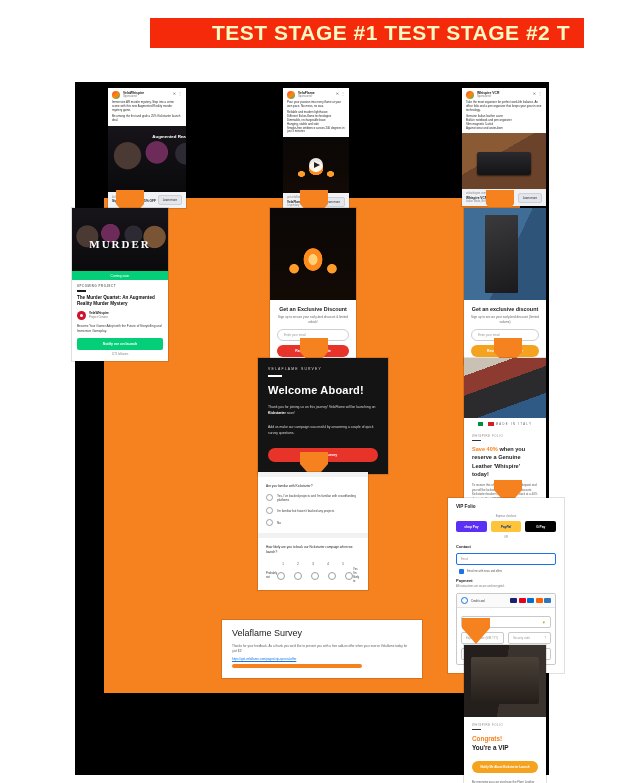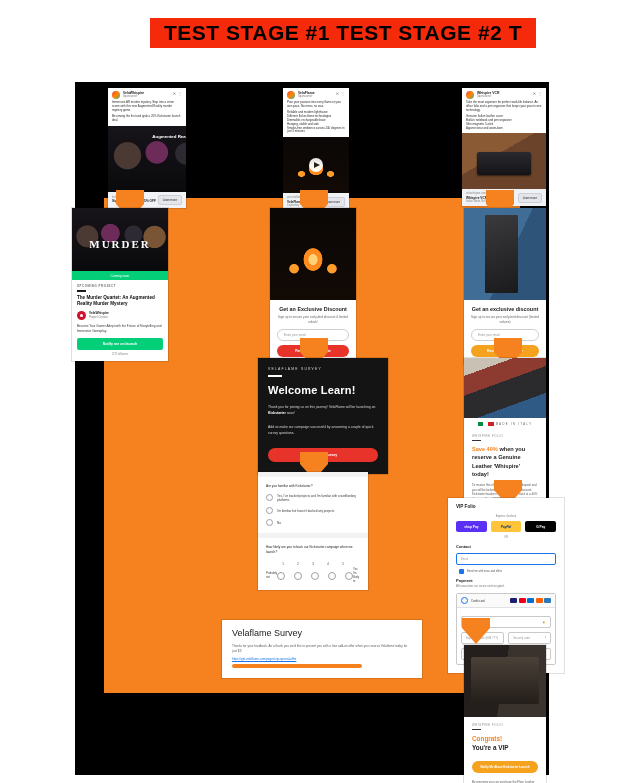--- a/index.html
+++ b/index.html
@@ -15,22 +15,23 @@
   
   .banner{
     position:absolute;left:150px;top:18px;
     height:30px;background:#f42a0a;
     display:flex;align-items:center;
     padding:0 14px;
     white-space:nowrap;
     overflow:hidden;
   }
   .banner-txt{
-    color:#000000;font-weight:bold;font-size:21px;
+    color:#fef9c3;font-weight:bold;font-size:21px;
     letter-spacing:.5px;
+    margin-left:48px;
   }
   .banner-clip{
     position:absolute;left:0;top:0;width:150px;height:70px;
     background:#ffffff;
   }
 
   
   .page{
     position:absolute;left:75px;top:82px;
     width:474px;height:693px;
@@ -426,21 +427,21 @@
     <div class="head" style="left:8px;top:14px;"></div>
   </div>
   <div class="arrow" style="left:486px;top:338px;">
     <div class="stem" style="left:8px;top:0;width:28px;height:14px;"></div>
     <div class="head" style="left:8px;top:14px;"></div>
   </div>
 
   <div class="card mail" style="left:258px;top:358px;width:110px;">
     <div class="mail-kick">VELAFLAME SURVEY</div>
     <div class="mail-rule"></div>
-    <div class="mail-h">Welcome Learn!</div>
+    <div class="mail-h">Welcome Aboard!</div>
     <div class="mail-p">
       <span>Thank you for joining us on this journey! VelaFlame will be launching on </span><b>Kickstarter</b><span> soon!</span>
     </div>
     <div class="mail-p">Add us make our campaign successful by answering a couple of quick survey questions.</div>
     <div class="mail-btn">Take The Survey</div>
   </div>
 
   <div class="card sav" style="left:464px;top:358px;width:82px;">
     <div class="sav-img art art-leather"></div>
     <div class="sav-flag">

